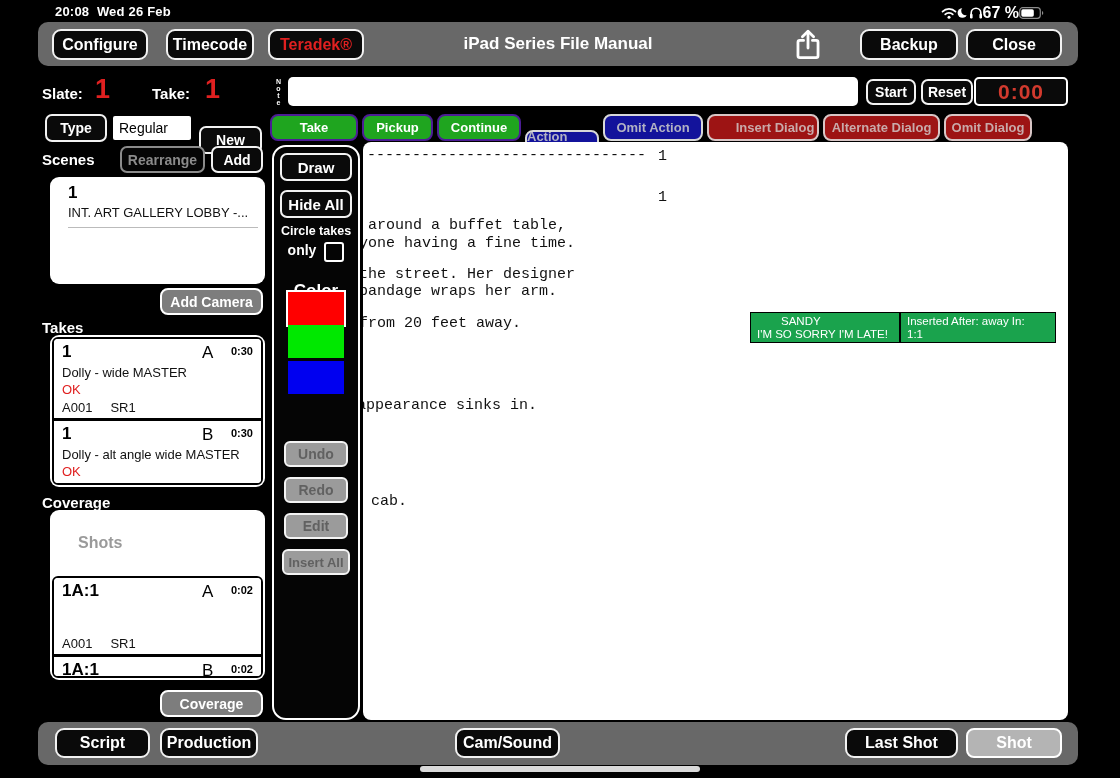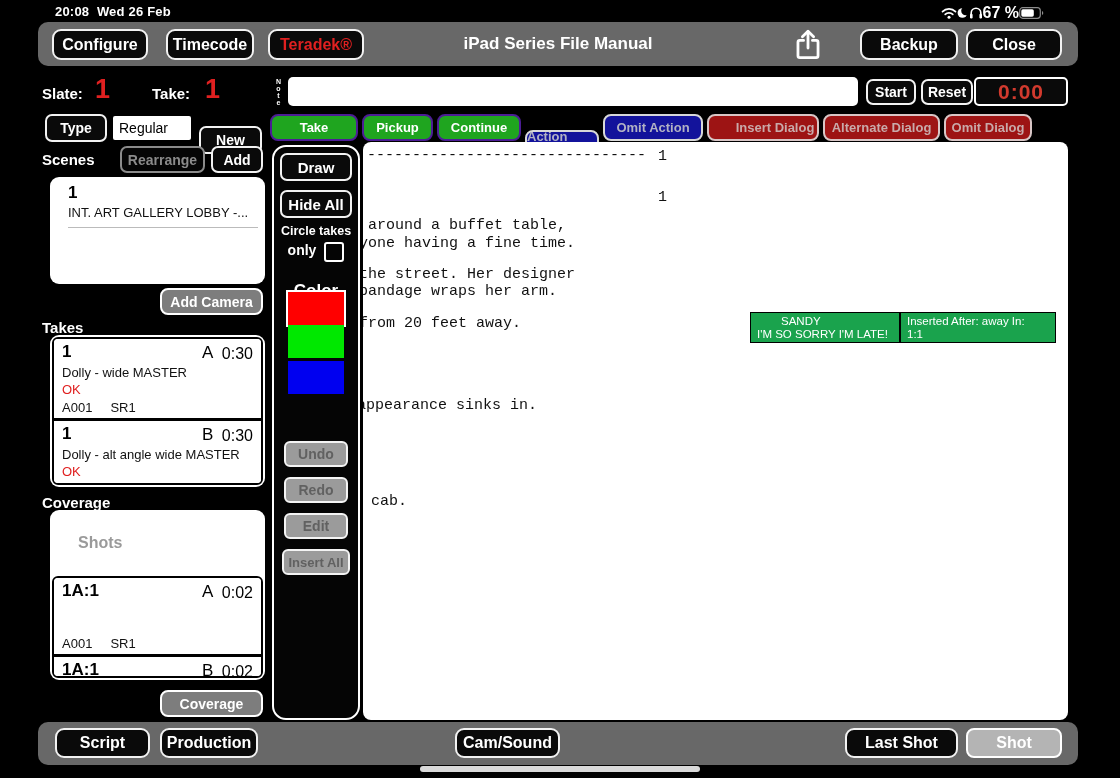--- a/index.html
+++ b/index.html
@@ -39,21 +39,21 @@
   .act.green{background:#1fa51f;color:#fff;}
   .act.blue{background:#13139b;color:#b2b2c4;border-color:#d8d8d8;}
   .act.red{background:#9d1414;color:#c9aaaa;border-color:#d8c6c6;}
   .actrow{position:absolute;left:270px;top:114px;display:flex;gap:4px;}
   
   .tbl{position:absolute;left:2px;right:2px;border:2px solid #000;border-radius:6px;overflow:hidden;}
   .trow{position:relative;background:#fff;}
   .trow + .trow{border-top:3px solid #000;}
   .t-slate{position:absolute;left:8px;top:3px;font-size:17px;font-weight:bold;color:#000;}
   .t-cam{position:absolute;left:148px;top:4px;font-size:17px;color:#000;}
-  .t-dur{position:absolute;right:8px;top:6px;font-size:16px;font-weight:normal;color:#000;}
+  .t-dur{position:absolute;right:8px;top:6px;font-size:11px;font-weight:bold;color:#000;}
   .t-desc{position:absolute;left:8px;top:26px;font-size:13px;color:#111;}
   .t-status{position:absolute;left:8px;top:43px;font-size:13px;color:#e02020;}
   .t-roll{position:absolute;left:8px;top:61px;font-size:13px;color:#111;}
   .t-roll span + span{margin-left:18px;}
   
   .drawpanel{position:absolute;left:272px;top:145px;width:88px;height:575px;background:#050505;
              border:2px solid #fff;border-radius:14px;box-sizing:border-box;}
   .swatch{position:absolute;left:14px;width:56px;height:33px;}
   .dp-lbl{position:absolute;width:100%;text-align:center;color:#fff;font-weight:bold;}
   

